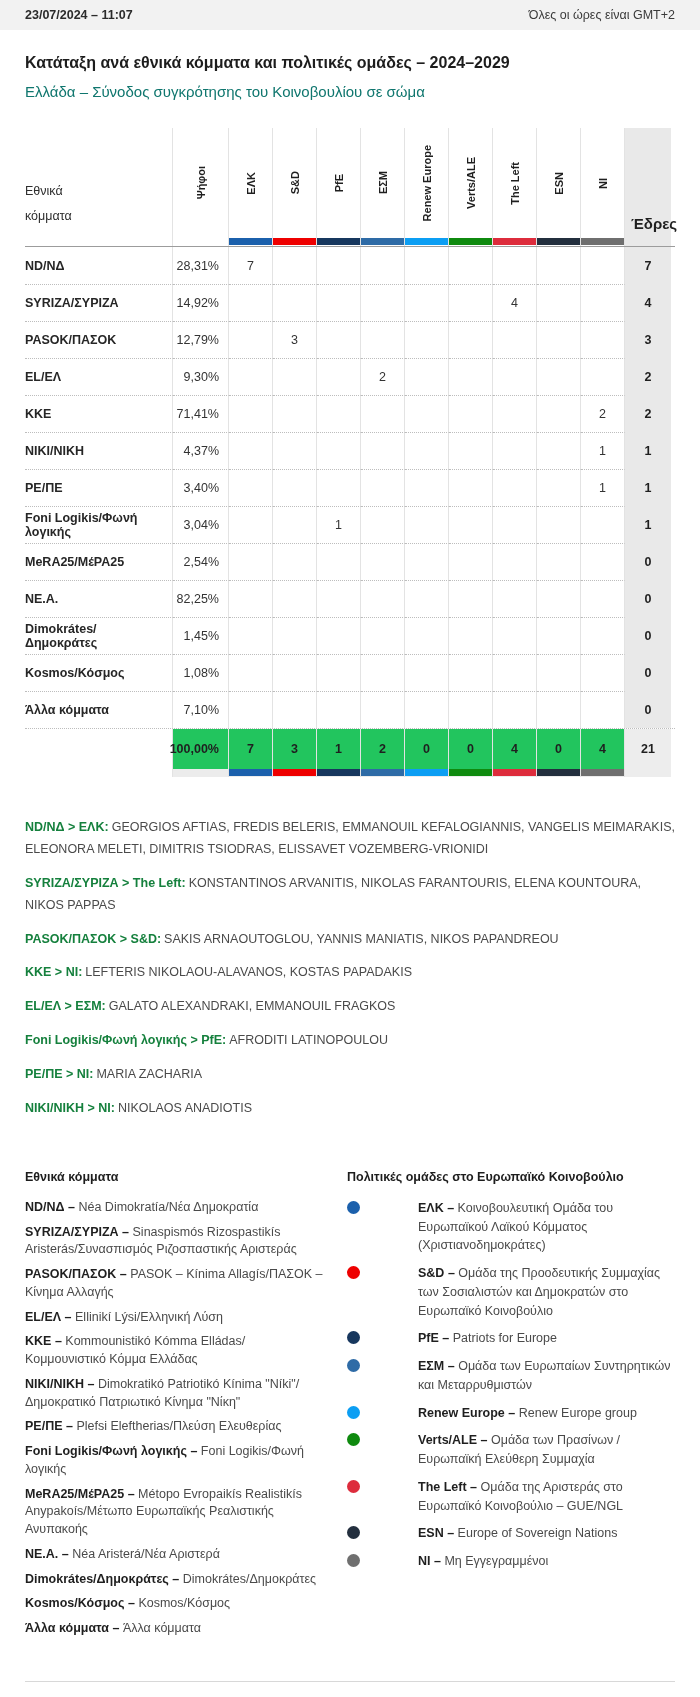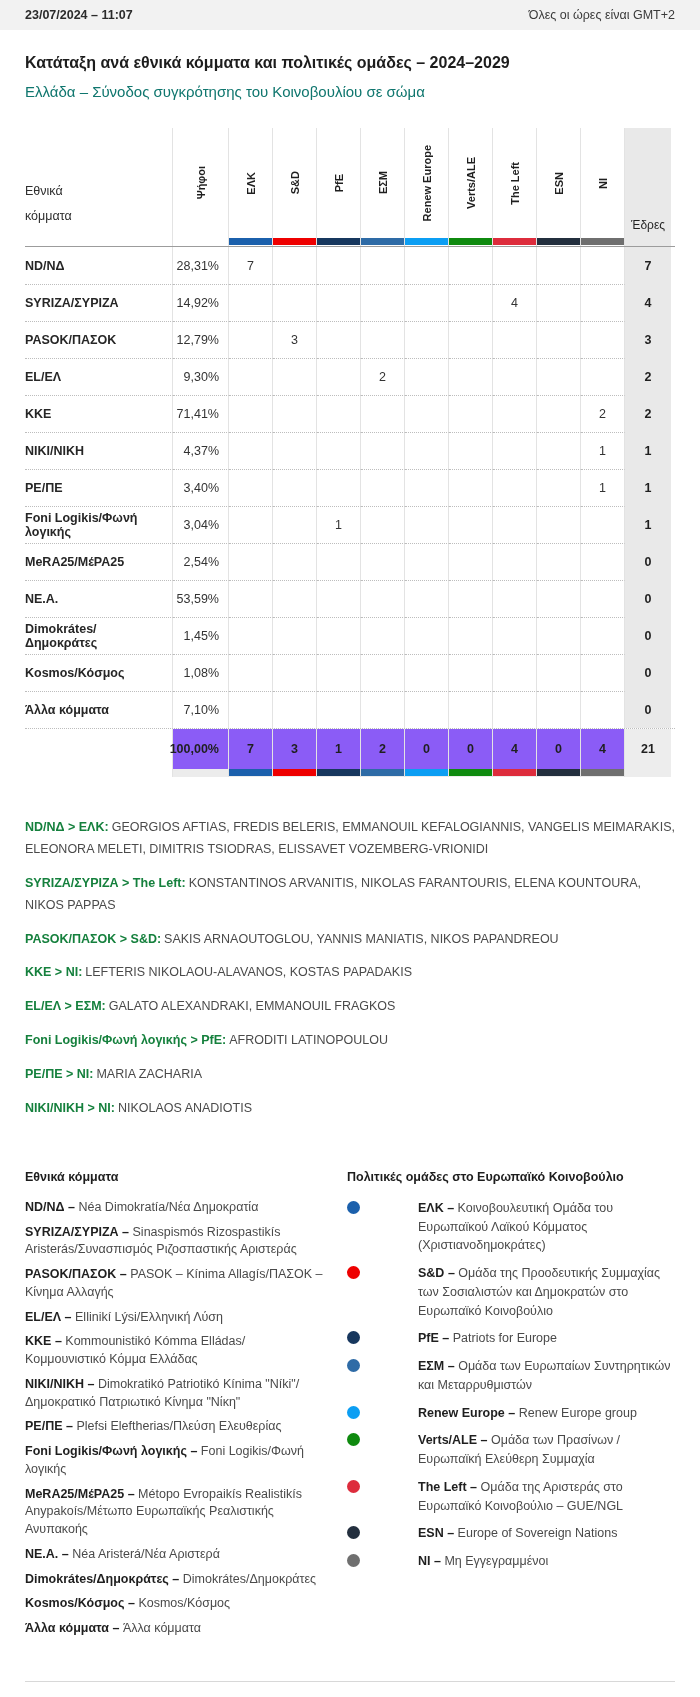--- a/index.html
+++ b/index.html
@@ -19,36 +19,36 @@
   .grid{display:grid;grid-template-columns:148px 56px repeat(9,44px) 46px;}
   .hrow1{height:110px;}
   .hrow2{height:8px;}
   .thead{border-bottom:1px solid #9c9c9c;}
   .h{border-right:1px solid #e3e3e3;}
   .hparty{display:flex;align-items:flex-end;padding-bottom:8px;}
   .hparty span{display:block;width:82px;font-size:12.5px;line-height:2.05;color:#2e2e2e;}
   .hrot{display:flex;align-items:center;justify-content:center;}
   .hrot span{writing-mode:vertical-rl;transform:rotate(180deg);font-size:11px;font-weight:700;color:#1f1f1f;white-space:nowrap;}
   .hseats{background:#e9e9e9;display:flex;align-items:flex-end;padding:0 0 6px 6px;
-    font-size:12px;font-weight:400;color:#1f1f1f;border-right:none;}
+    font-size:15px;font-weight:700;color:#1f1f1f;border-right:none;}
   .barcell{border-right:1px solid #e3e3e3;}
   .bar{width:100%;height:7px;}
   .bg-seats{background:#e9e9e9;border-right:none;}
   
   .trow{height:37px;}
   .cell{border-right:1px solid #e3e3e3;display:flex;align-items:center;font-size:12.5px;color:#333;}
   .trow + .trow .cell{border-top:1px dotted #bdbdbd;}
   .trow + .trow .cell.seats{border-top:1px dotted transparent;}
   .cell.party{font-weight:700;color:#262626;padding-right:4px;}
   .cell.votes{justify-content:flex-end;padding-right:9px;}
   .cell.g{justify-content:center;}
   .cell.seats{background:#e9e9e9;font-weight:700;justify-content:center;border-right:none;color:#1f1f1f;}
   
   .tot1{height:40px;border-top:1px dotted #bdbdbd;}
-  .tot1 .cell{font-weight:700;background:#8b5cf6;color:#1f1f1f;border-top:none;}
+  .tot1 .cell{font-weight:700;background:#22c55e;color:#1f1f1f;border-top:none;}
   .tot1 .cell.party{background:transparent;}
   .tot1 .cell.seats{background:#ededed;}
   .tot2{height:8px;}
   .tot2 .tcell{background:#ececec;border-right:1px solid #e3e3e3;}
   .tot2 .tcell.none{background:transparent;}
   .tot2 .tcell.last{border-right:none;background:#ededed;}
   
   .footnotes{margin:40px 25px 0;}
   .fn{font-size:12.5px;line-height:1.75;margin-bottom:12px;color:#4a4a4a;}
   .fn b{color:#15803d;margin-right:3px;}
@@ -268,21 +268,21 @@
       <div class="cell g"></div>
       <div class="cell g"></div>
       <div class="cell g"></div>
       <div class="cell g"></div>
       <div class="cell g"></div>
       <div class="cell g"></div>
     <div class="cell seats">0</div>
   </div>
   <div class="grid trow">
     <div class="cell party">ΝΕ.Α.</div>
-    <div class="cell votes">53,59%</div>
+    <div class="cell votes">82,25%</div>
     <div class="cell g"></div>
       <div class="cell g"></div>
       <div class="cell g"></div>
       <div class="cell g"></div>
       <div class="cell g"></div>
       <div class="cell g"></div>
       <div class="cell g"></div>
       <div class="cell g"></div>
       <div class="cell g"></div>
     <div class="cell seats">0</div>

